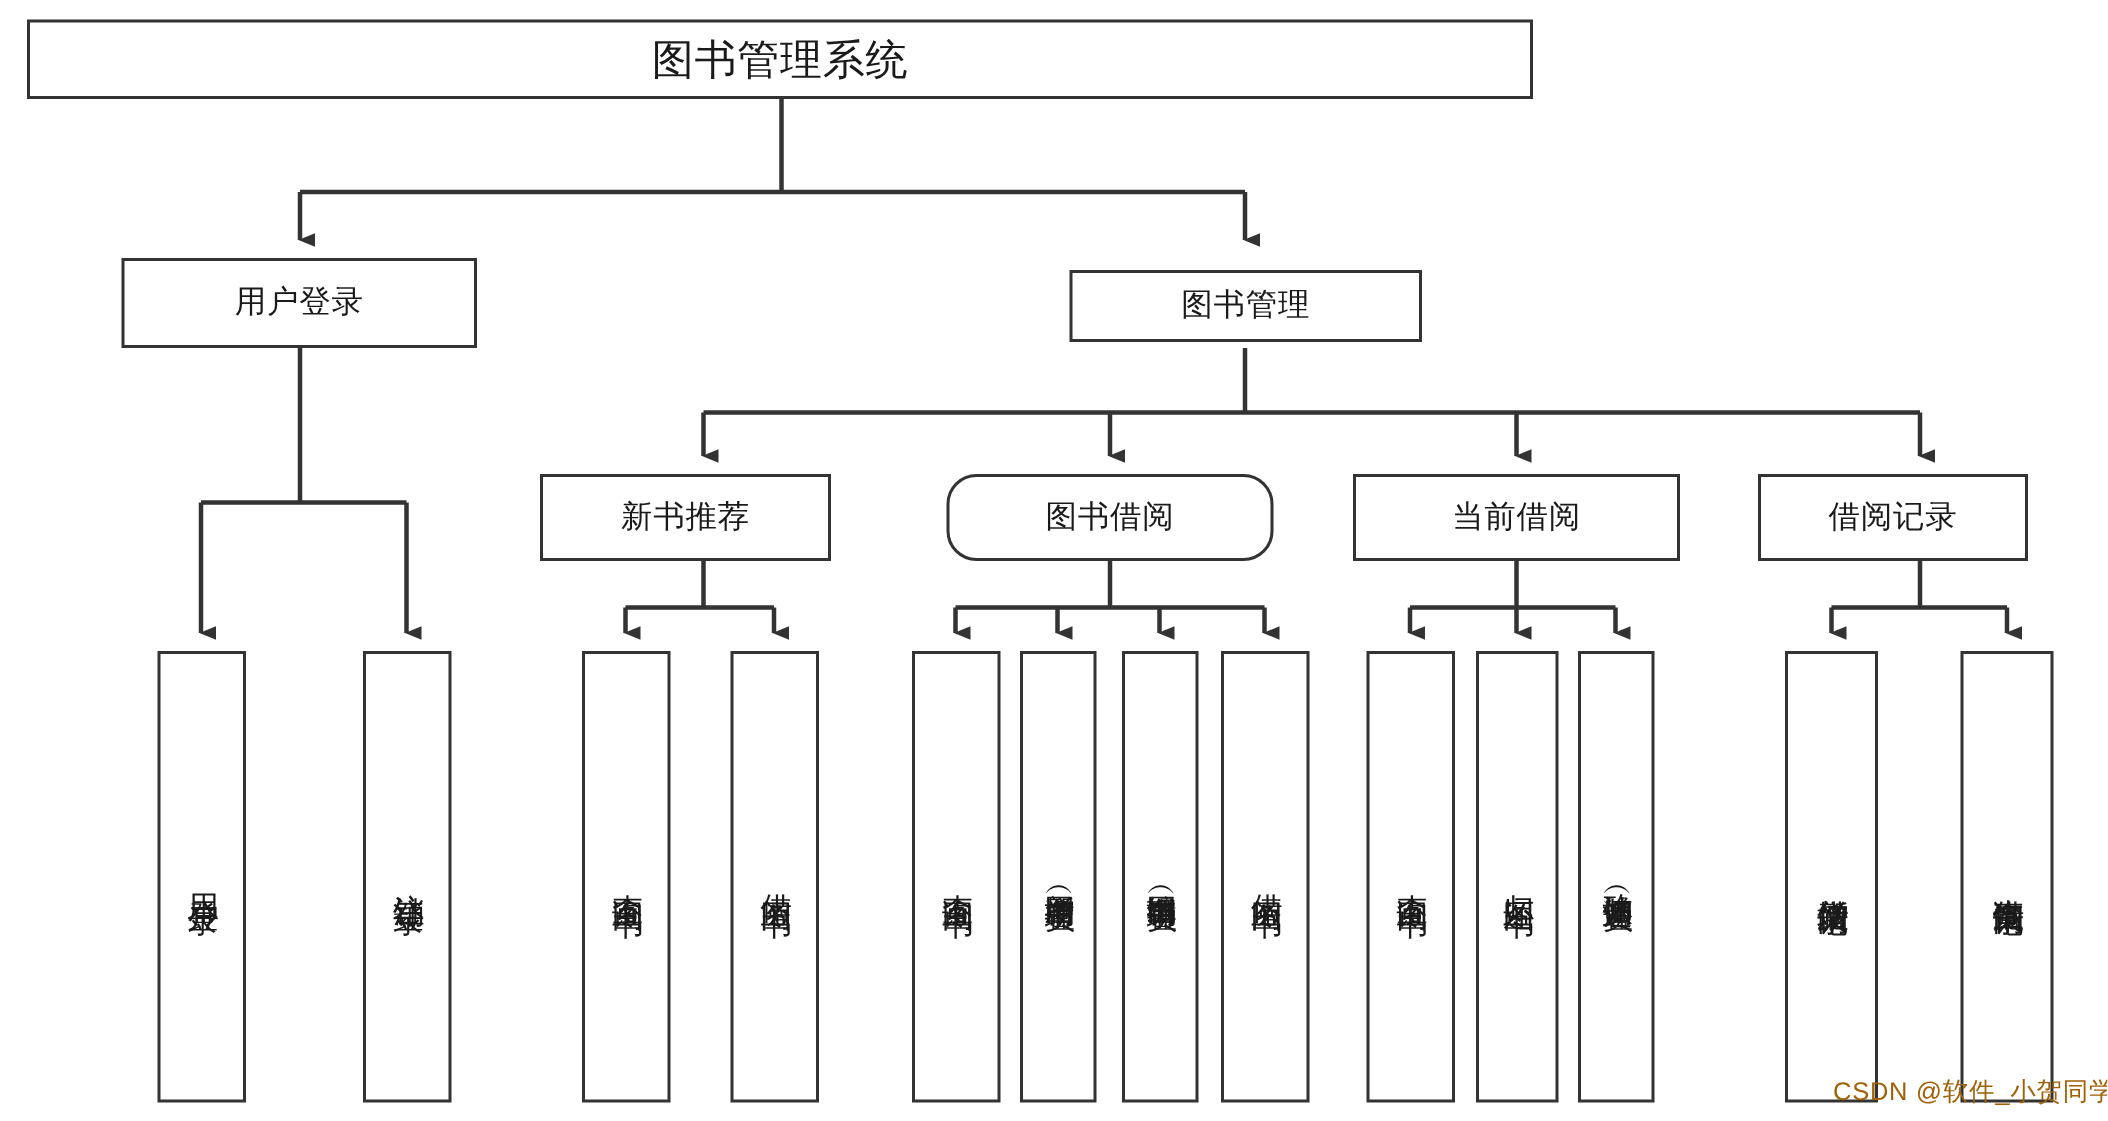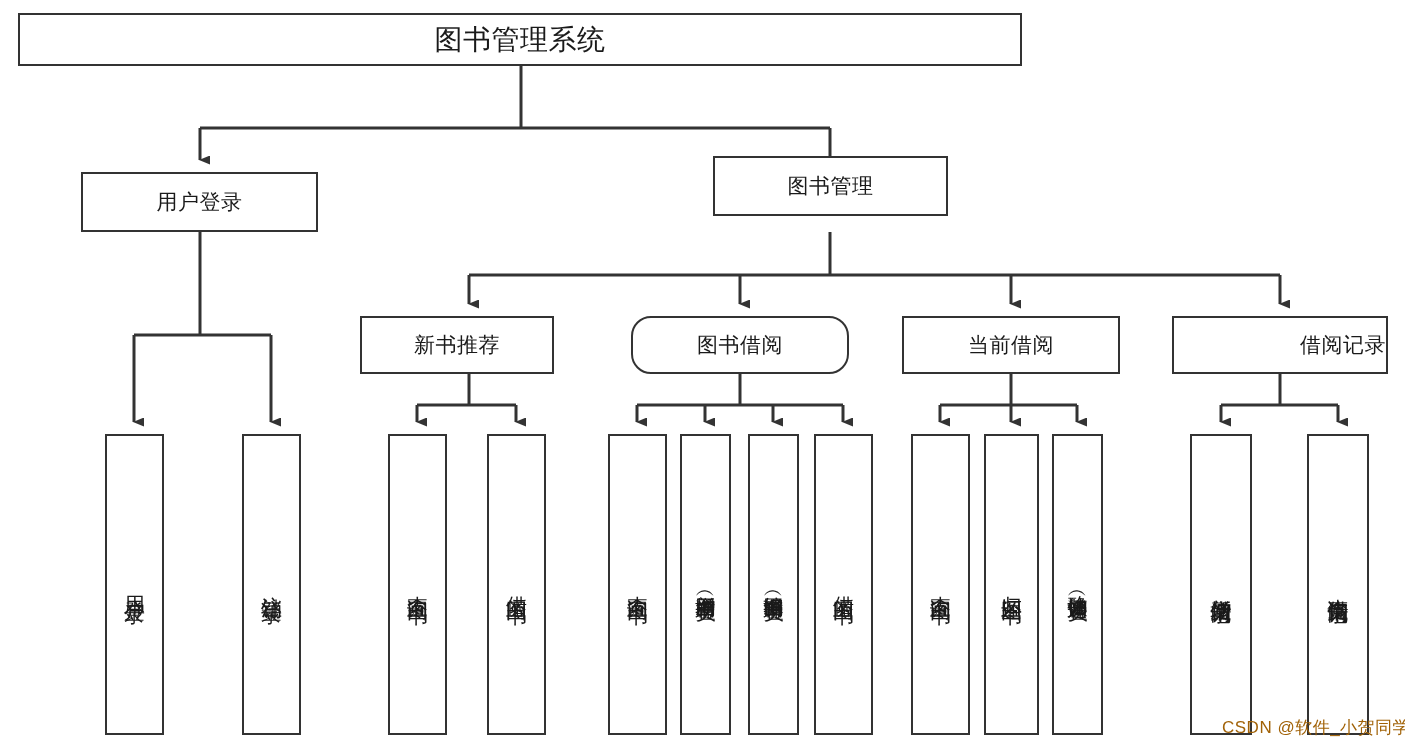--- a/index.html
+++ b/index.html
@@ -133,34 +133,34 @@
     </g>
   </svg>
 
   <div class="node horiz root" style="left:18px; top:13px; width:1004px; height:53px;">
     <span class="node-label">图书管理系统</span>
   </div>
 
   <div class="node horiz" style="left:81px; top:172px; width:237px; height:60px;">
     <span class="node-label">用户登录</span>
   </div>
-  <div class="node horiz" style="left:713px; top:156px; width:235px; height:60px;">
+  <div class="node horiz" style="left:713px; top:180px; width:235px; height:48px;">
     <span class="node-label">图书管理</span>
   </div>
 
   <div class="node horiz" style="left:360px; top:316px; width:194px; height:58px;">
     <span class="node-label">新书推荐</span>
   </div>
   <div class="node horiz" style="left:631px; top:316px; width:218px; height:58px;border-radius:20px;">
     <span class="node-label">图书借阅</span>
   </div>
   <div class="node horiz" style="left:902px; top:316px; width:218px; height:58px;">
     <span class="node-label">当前借阅</span>
   </div>
-  <div class="node horiz" style="left:1172px; top:316px; width:216px; height:58px;justify-content:flex-end;">
+  <div class="node horiz" style="left:1172px; top:316px; width:180px; height:58px;">
     <span class="node-label">借阅记录</span>
   </div>
 
   <div class="node vert" style="left:105px; top:434px; width:59px; height:301px;">
     <span class="node-label">用户登录</span>
   </div>
   <div class="node vert" style="left:242px; top:434px; width:59px; height:301px;">
     <span class="node-label">注销登录</span>
   </div>
   <div class="node vert" style="left:388px; top:434px; width:59px; height:301px;">

